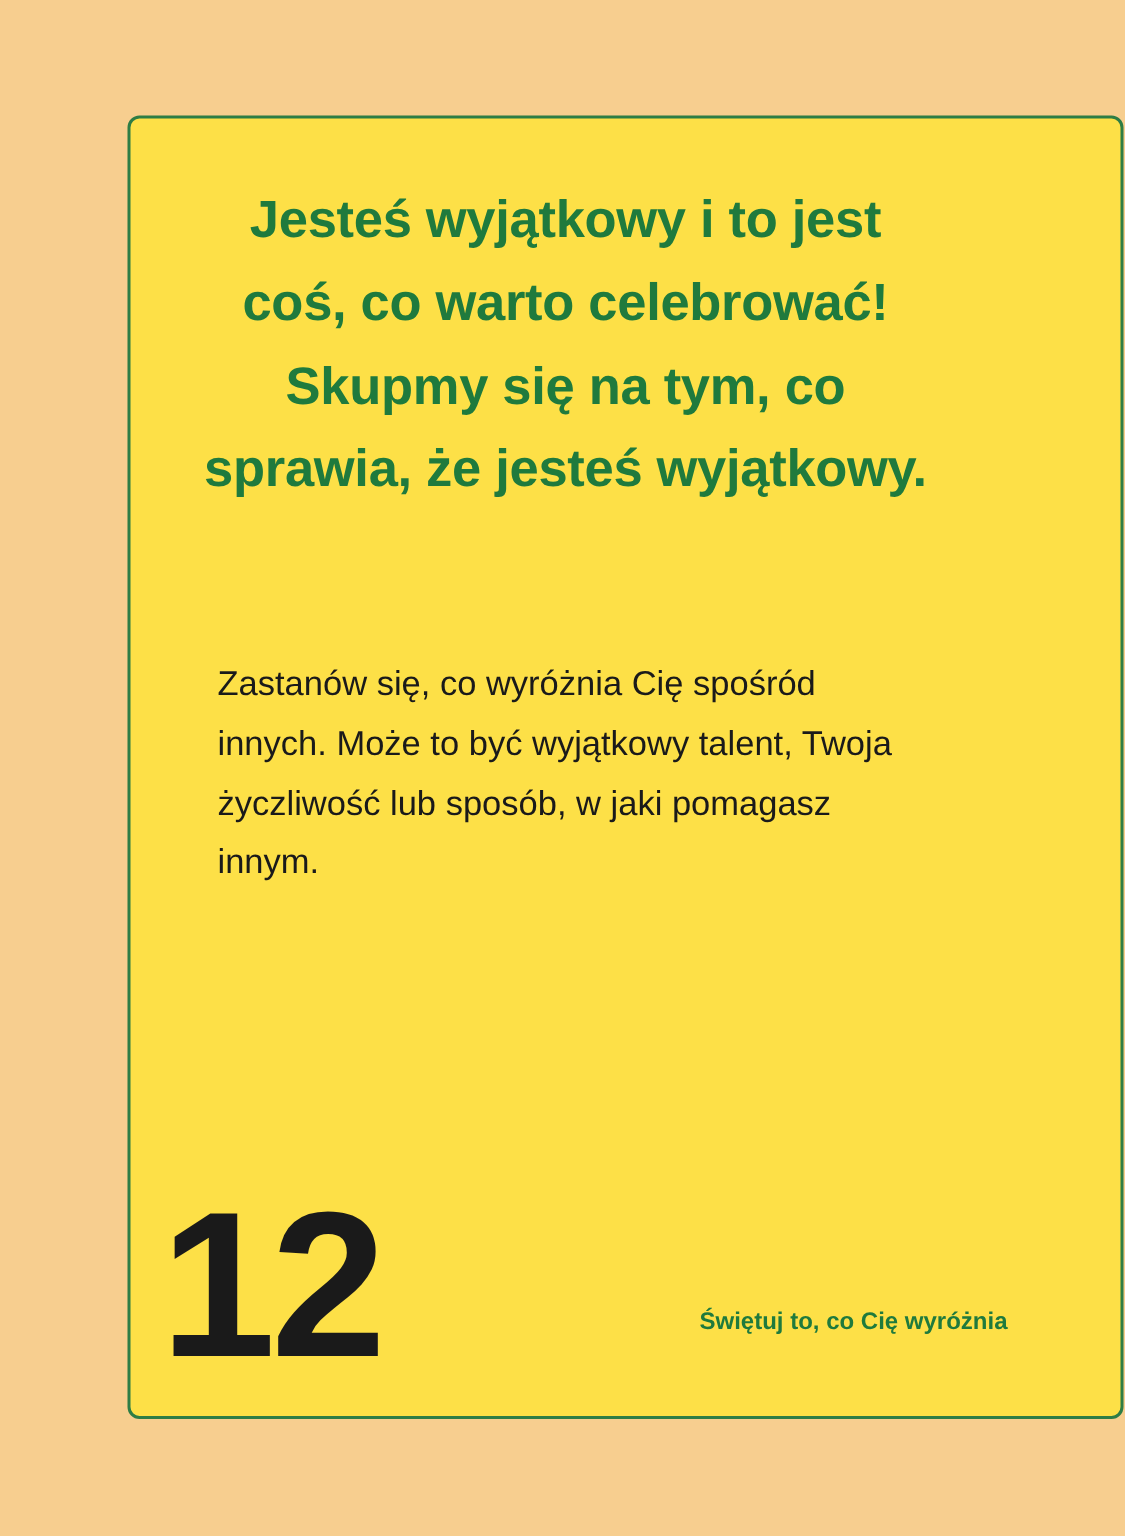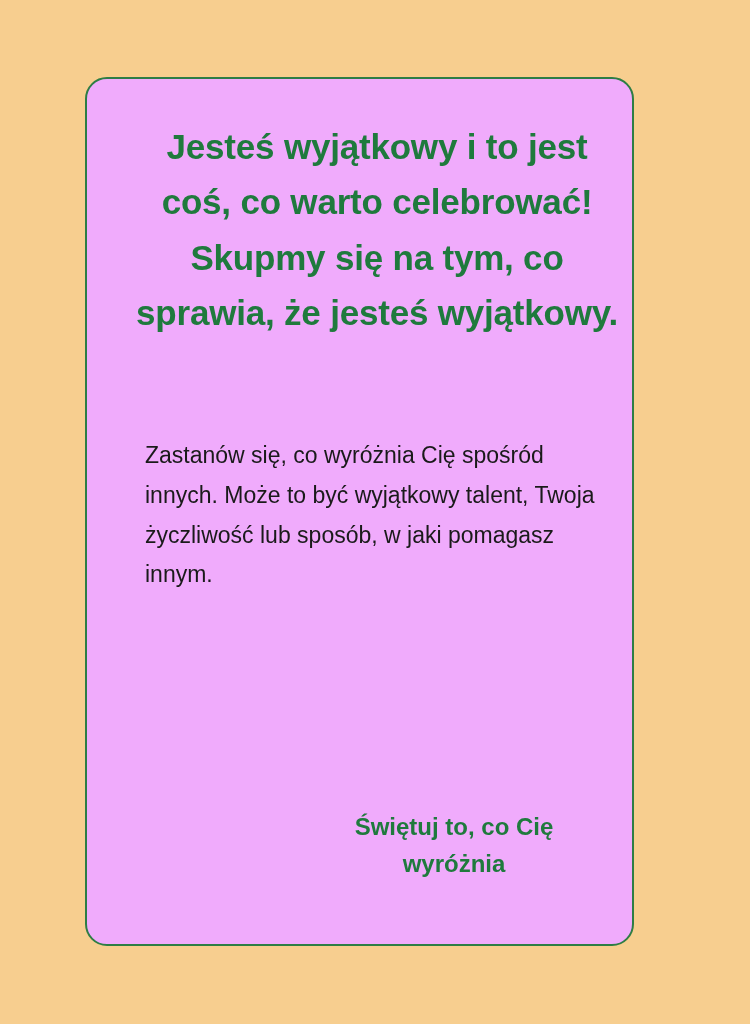--- a/index.html
+++ b/index.html
@@ -11,25 +11,25 @@
     height: 1024px;
     background: #F7CE8F;
     font-family: "Liberation Sans", sans-serif;
     overflow: hidden;
   }
 
   .card {
     position: absolute;
     left: 85px;
     top: 77px;
-    width: 549px;
+    width: 664px;
     height: 869px;
-    background: #f0abfc;
+    background: #fde047;
     border: 2px solid #2E7D45;
-    border-radius: 22px;
+    border-radius: 8px;
     box-sizing: border-box;
   }
 
   .card-inner {
     position: relative;
     width: 100%;
     height: 100%;
   }
 
   .headline {
@@ -64,36 +64,37 @@
     color: #1A1A1A;
     font-size: 138px;
     font-weight: bold;
     letter-spacing: -3px;
     line-height: 1;
   }
 
   .footer-label {
     position: absolute;
     right: 28px;
-    bottom: 62px;
+    bottom: 50px;
     width: 300px;
     text-align: center;
     color: #1F7A3D;
-    font-size: 24px;
+    font-size: 16px;
     font-weight: bold;
     line-height: 1.52;
   }
 </style>
 </head>
 <body>
 
 <div class="card">
   <div class="card-inner">
 
     <div class="headline">Jesteś wyjątkowy i to jest coś, co warto celebrować! Skupmy się na tym, co sprawia, że jesteś wyjątkowy.</div>
 
     <div class="body-text">Zastanów się, co wyróżnia Cię spośród innych. Może to być wyjątkowy talent, Twoja życzliwość lub sposób, w jaki pomagasz innym.</div>
 
+    <div class="number">12</div>
 
     <div class="footer-label">Świętuj to, co Cię wyróżnia</div>
 
   </div>
 </div>
 
 </body></html>

